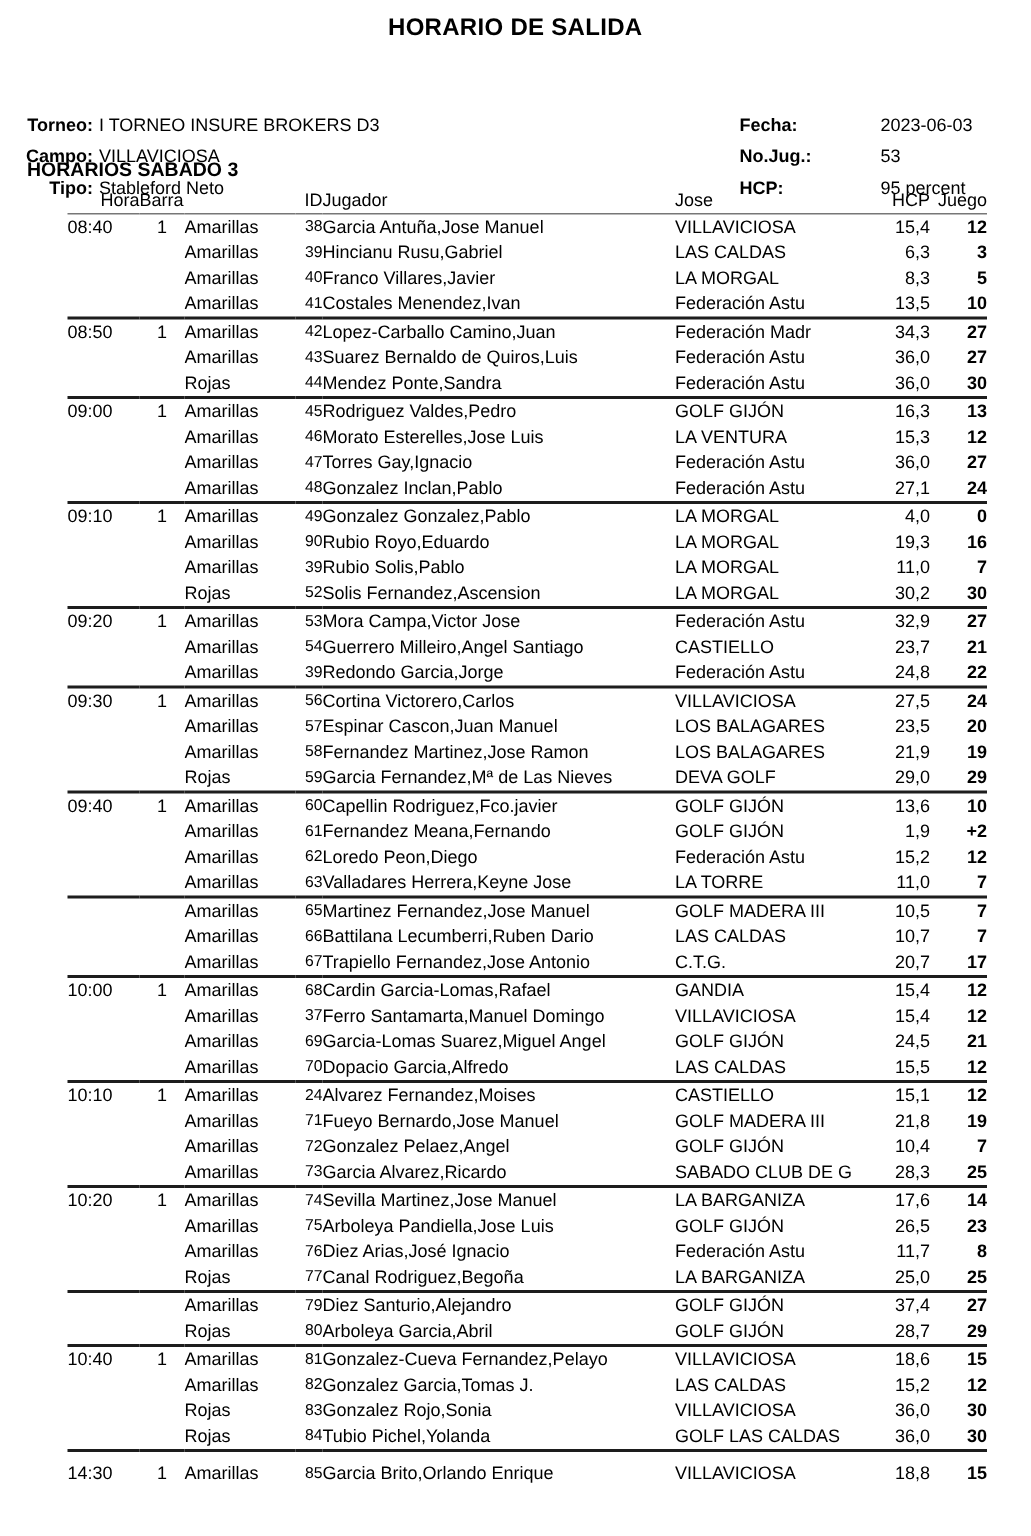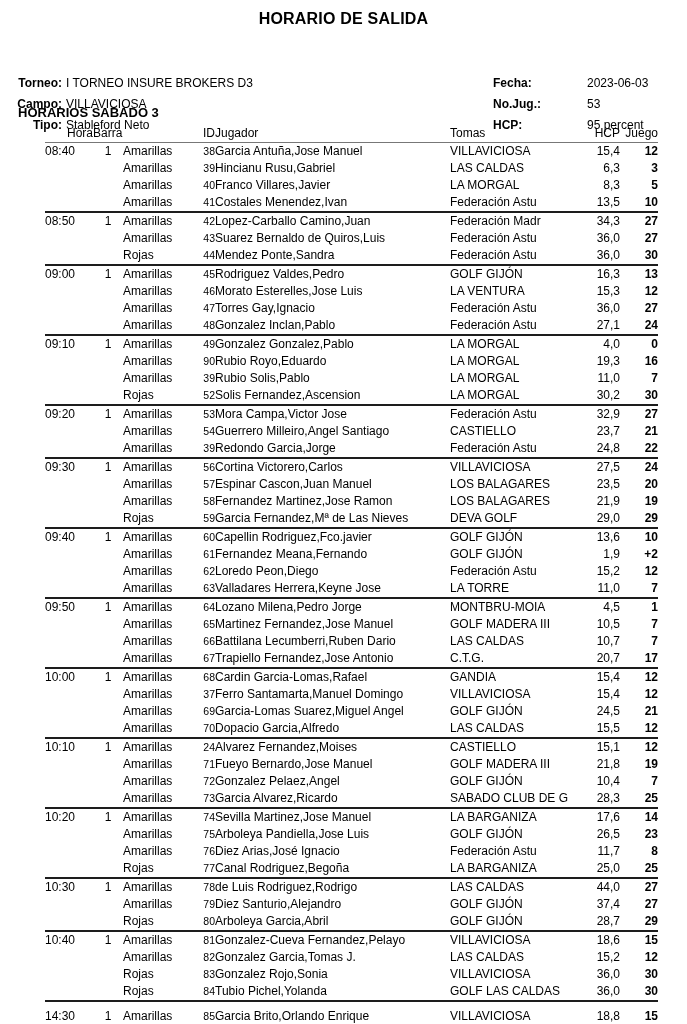--- a/index.html
+++ b/index.html
@@ -149,21 +149,21 @@
         <col class="col-hcp">
         <col class="col-juego">
     </colgroup>
     <thead>
       <tr>
         <td class="h-hora">Hora</td>
         <td class="h-barra">Barra</td>
         <td class="h-tee"></td>
         <td class="h-id">ID</td>
         <td class="h-name">Jugador</td>
-        <td class="h-club">Tomas</td>
+        <td class="h-club">Jose</td>
         <td class="c-hcp">HCP</td>
         <td class="h-juego">Juego</td>
       </tr>
     </thead>
   <tbody class="group">
         <tr>
           <td class="c-hora">08:40</td>
           <td class="c-barra">1</td>
           <td class="c-tee">Amarillas</td>
           <td class="c-id">38</td>
@@ -430,30 +430,20 @@
           <td class="c-tee">Amarillas</td>
           <td class="c-id">63</td>
           <td class="c-name">Valladares Herrera,Keyne Jose</td>
           <td class="c-club">LA TORRE</td>
           <td class="c-hcp">11,0</td>
           <td class="c-juego">7</td>
         </tr>
       </tbody>
       <tbody class="group">
         <tr>
-          <td class="c-hora">09:50</td>
-          <td class="c-barra">1</td>
-          <td class="c-tee">Amarillas</td>
-          <td class="c-id">64</td>
-          <td class="c-name">Lozano Milena,Pedro Jorge</td>
-          <td class="c-club">MONTBRU-MOIA</td>
-          <td class="c-hcp">4,5</td>
-          <td class="c-juego">1</td>
-        </tr>
-        <tr>
           <td class="c-hora"></td>
           <td class="c-barra"></td>
           <td class="c-tee">Amarillas</td>
           <td class="c-id">65</td>
           <td class="c-name">Martinez Fernandez,Jose Manuel</td>
           <td class="c-club">GOLF MADERA III</td>
           <td class="c-hcp">10,5</td>
           <td class="c-juego">7</td>
         </tr>
         <tr>
@@ -598,30 +588,20 @@
           <td class="c-tee">Rojas</td>
           <td class="c-id">77</td>
           <td class="c-name">Canal Rodriguez,Begoña</td>
           <td class="c-club">LA BARGANIZA</td>
           <td class="c-hcp">25,0</td>
           <td class="c-juego">25</td>
         </tr>
       </tbody>
       <tbody class="group">
         <tr>
-          <td class="c-hora">10:30</td>
-          <td class="c-barra">1</td>
-          <td class="c-tee">Amarillas</td>
-          <td class="c-id">78</td>
-          <td class="c-name">de Luis Rodriguez,Rodrigo</td>
-          <td class="c-club">LAS CALDAS</td>
-          <td class="c-hcp">44,0</td>
-          <td class="c-juego">27</td>
-        </tr>
-        <tr>
           <td class="c-hora"></td>
           <td class="c-barra"></td>
           <td class="c-tee">Amarillas</td>
           <td class="c-id">79</td>
           <td class="c-name">Diez Santurio,Alejandro</td>
           <td class="c-club">GOLF GIJÓN</td>
           <td class="c-hcp">37,4</td>
           <td class="c-juego">27</td>
         </tr>
         <tr>

